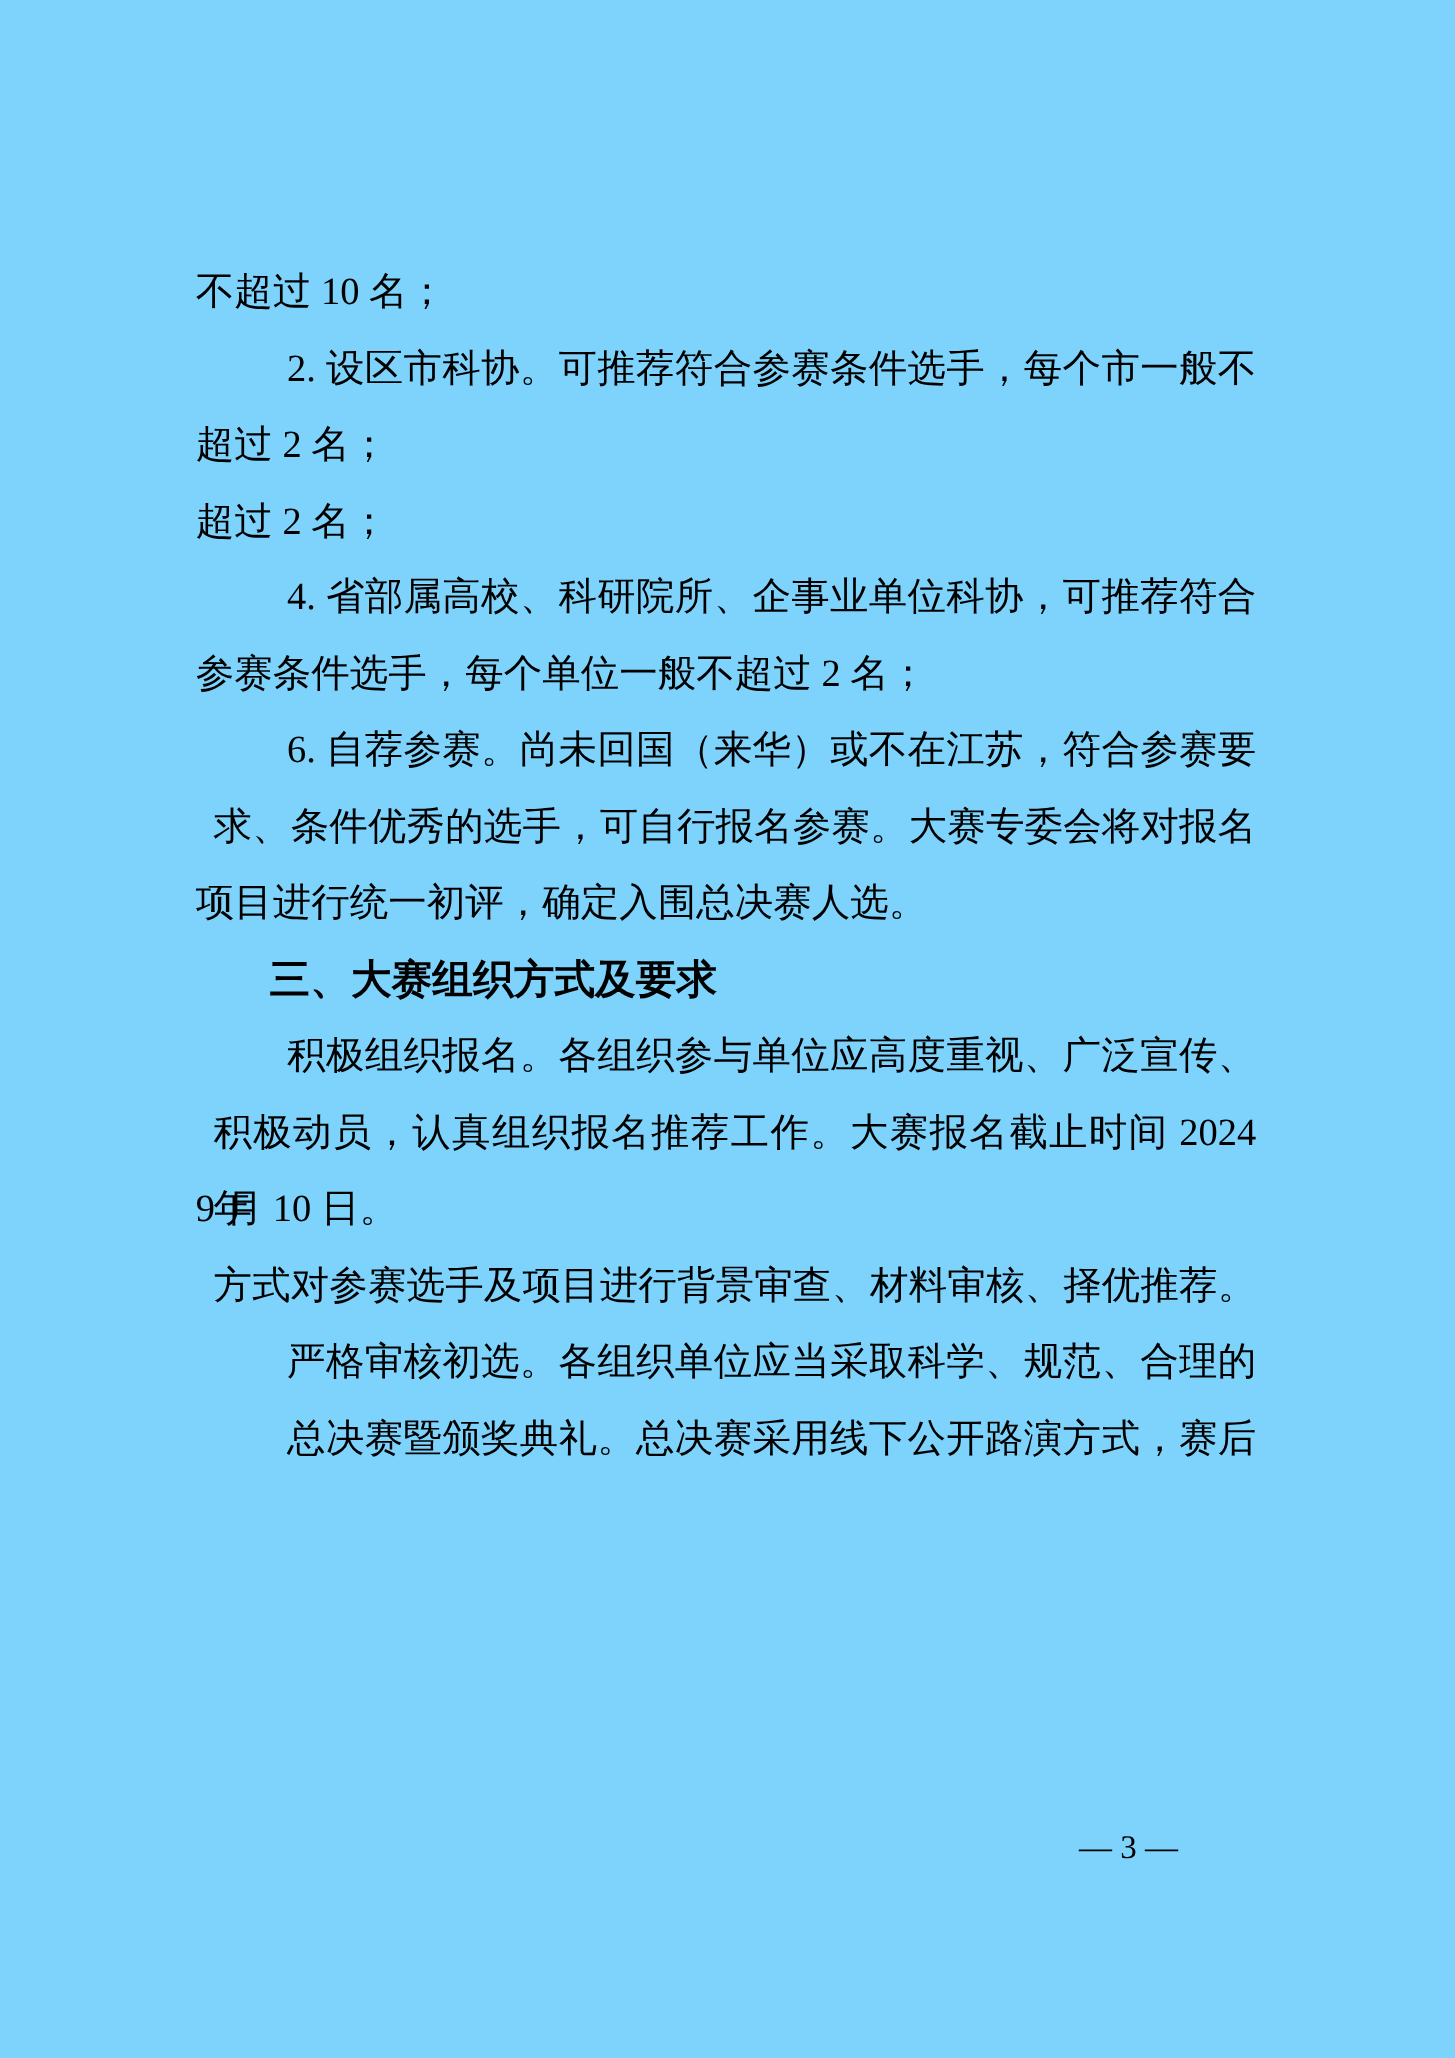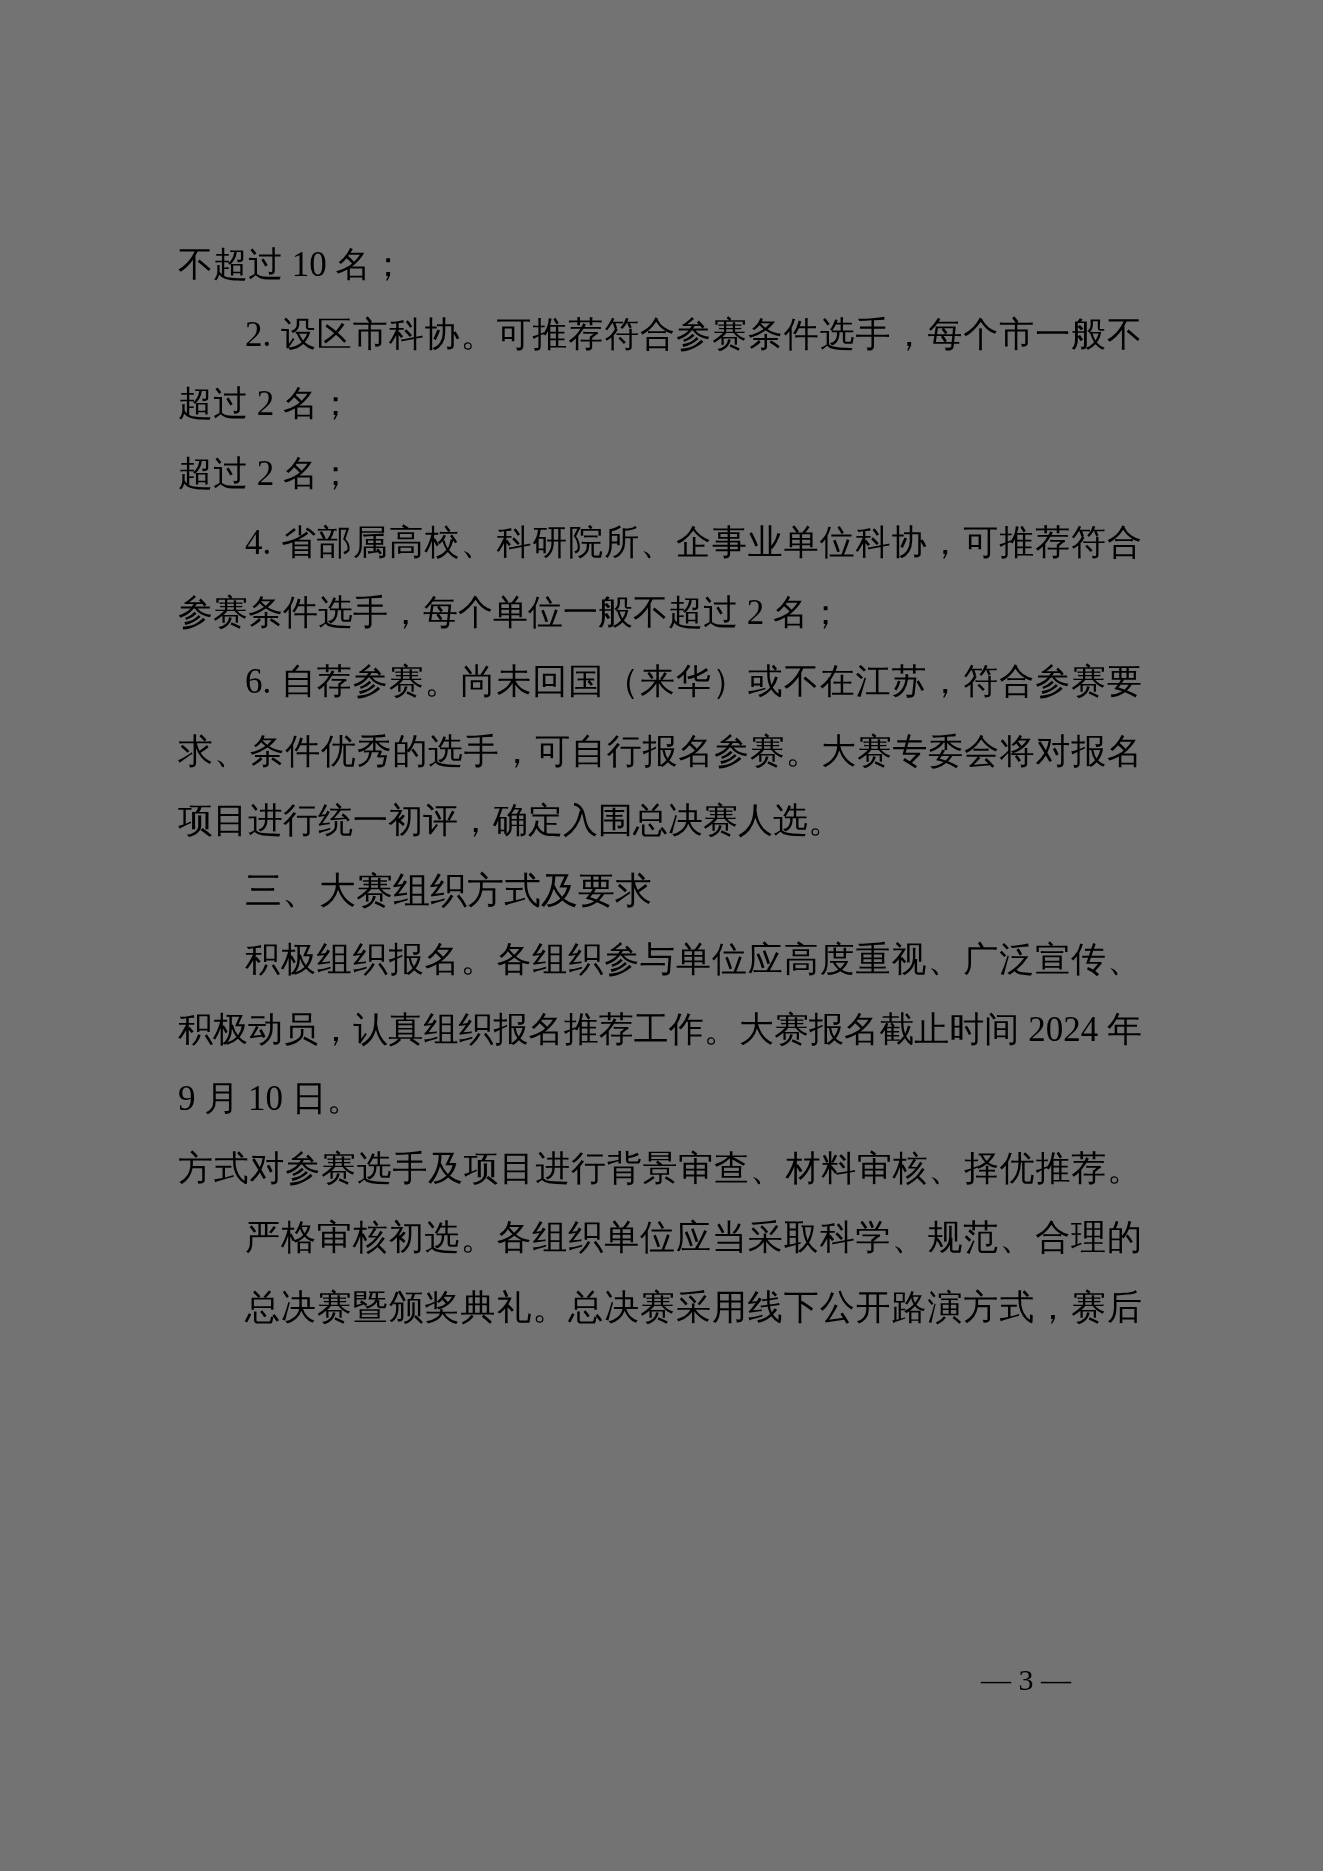--- a/index.html
+++ b/index.html
@@ -4,21 +4,21 @@
 <style>
   html, body {
     margin: 0;
     padding: 0;
     background: #ffffff;
   }
   .page {
     position: relative;
     width: 1323px;
     height: 1871px;
-    background: #737373;
+    background: #7dd3fc;
     color: #000000;
     overflow: hidden;
     font-family: "Liberation Serif", "DejaVu Serif", serif;
   }
   .content {
     position: absolute;
     left: 178px;
     top: 230px;
     width: 964px;
   }
@@ -28,24 +28,25 @@
     font-size: 35px;
     white-space: pre-wrap;
     overflow: visible;
   }
   .line.indent {
     text-indent: 67px;
   }
   .line.full {
     text-align: justify;
     text-align-last: justify;
+    margin-left: 16px;
   }
   .line.heading {
     font-family: "Liberation Sans", "DejaVu Sans", sans-serif;
-    font-weight: 400;
+    font-weight: 700;
     font-size: 37px;
   }
   .footer {
     position: absolute;
     top: 1660px;
     left: 968px;
     width: 116px;
     height: 40px;
     line-height: 40px;
     text-align: center;

